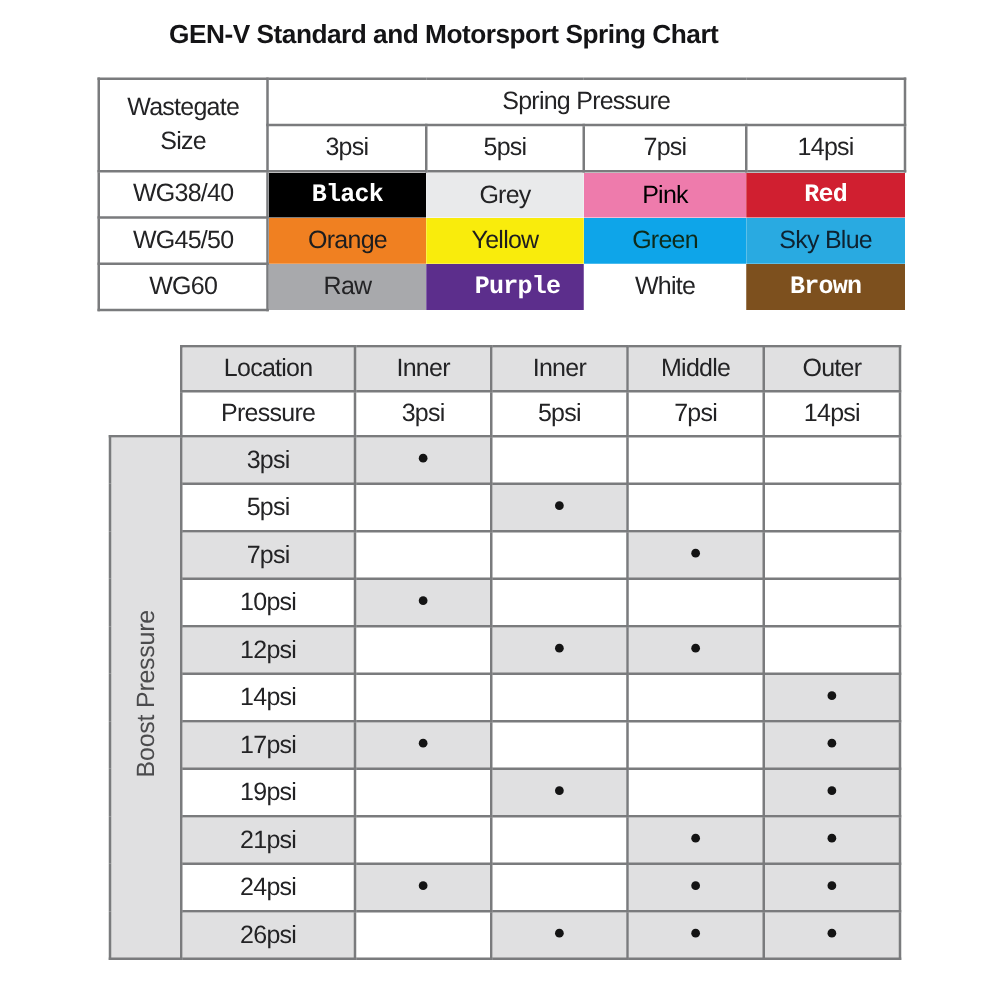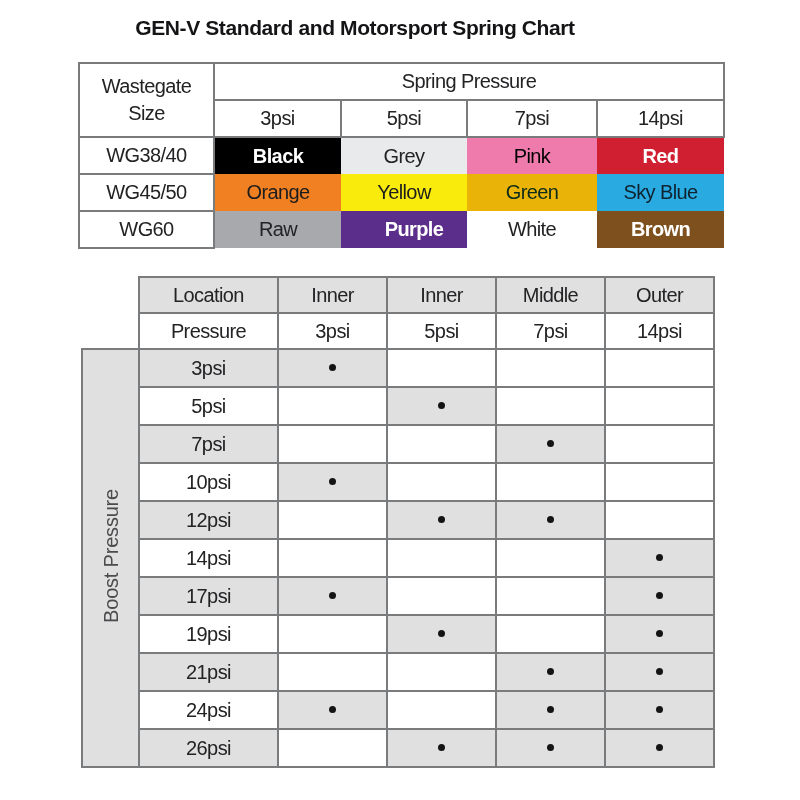--- a/index.html
+++ b/index.html
@@ -35,24 +35,24 @@
     color: #232325;
     overflow: hidden;
     white-space: nowrap;
   }
 
   
   .spring { left: 78px; top: 62px; }
   .spring tr { height: 37px; }
   .spring .corner { white-space: normal; line-height: 1.35; padding: 4px 10px; }
   .spring .clr { border: none; }
-  .spring .clr.bold { font-weight: 700; }
+  .spring .clr.bold { font-weight: 700; font-family: Liberation Mono, monospace; }
 
   
-  .boost { left: 81px; top: 276px; }
+  .boost { left: 87px; top: 276px; }
   .boost thead tr { height: 36px; }
   .boost tbody tr { height: 38px; }
   .boost .empty { border: none; background: transparent; }
   .grey { background: #e0e0e1; }
   .side { background: #e0e0e1; }
   .vert {
     display: inline-block;
     writing-mode: vertical-rl;
     transform: rotate(180deg);
     font-size: 20px;
@@ -101,21 +101,21 @@
           <td>WG38/40</td>
           <td class="clr bold" style="background: rgb(0, 0, 0); color: rgb(255, 255, 255);">Black</td>
           <td class="clr" style="background: rgb(233, 234, 235); color: rgb(35, 35, 37);">Grey</td>
           <td class="clr" style="background: rgb(238, 123, 172); color: #000000;">Pink</td>
           <td class="clr bold" style="background: rgb(208, 31, 48); color: rgb(255, 255, 255);">Red</td>
         </tr>
         <tr>
           <td>WG45/50</td>
           <td class="clr" style="background: rgb(240, 128, 33); color: rgb(29, 29, 31); margin-top: 6px;">Orange</td>
           <td class="clr" style="background: rgb(249, 236, 12); color: rgb(29, 29, 31);">Yellow</td>
-          <td class="clr" style="background: #eab308; color: rgb(13, 43, 26); text-align: center;">Green</td>
+          <td class="clr" style="background: #0ea5e9; color: rgb(13, 43, 26); text-align: center;">Green</td>
           <td class="clr" style="background: rgb(41, 170, 225); color: rgb(14, 34, 48); margin-left: 40px;">Sky Blue</td>
         </tr>
         <tr>
           <td>WG60</td>
           <td class="clr" style="background: rgb(168, 169, 172); color: rgb(35, 35, 37);">Raw</td>
           <td class="clr bold" style="background: rgb(92, 46, 140); color: rgb(255, 255, 255); padding-left: 20px;">Purple</td>
           <td class="clr" style="background: rgb(255, 255, 255); color: rgb(35, 35, 37);">White</td>
           <td class="clr bold" style="background: rgb(125, 80, 30); color: rgb(255, 255, 255);">Brown</td>
         </tr>
       </tbody>

